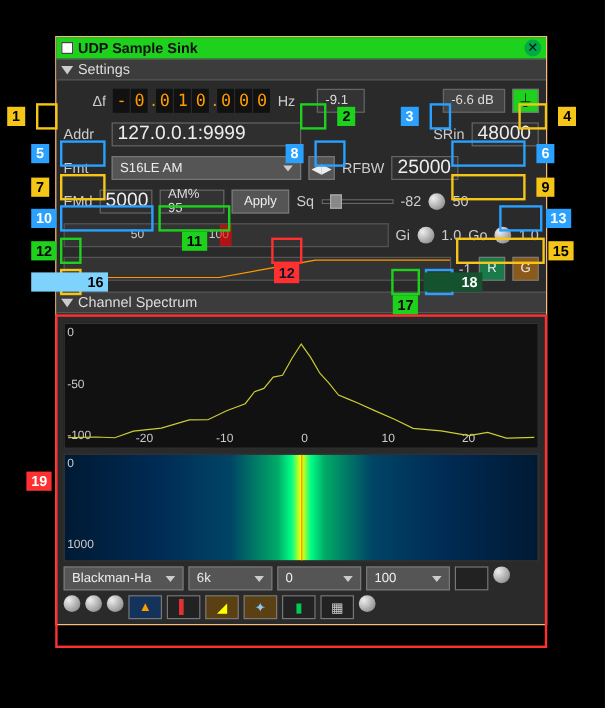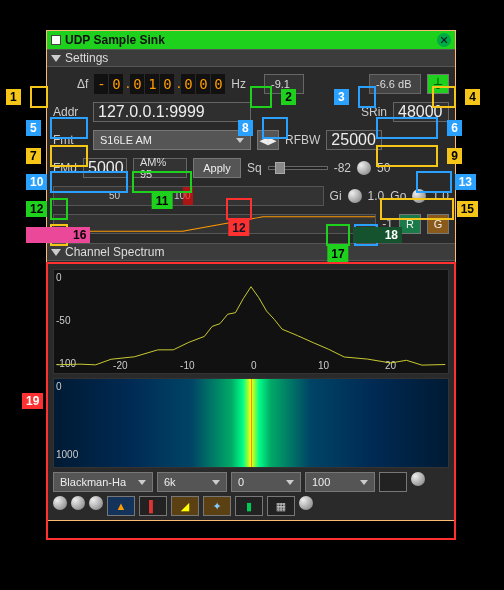--- a/index.html
+++ b/index.html
@@ -243,21 +243,21 @@
     <div class="anno r" style="left: 416px; top: 171px; width: 36px; height: 22px; border-color: rgb(42, 160, 255);">
       <div class="num" style="background: rgb(42, 160, 255); color: rgb(255, 255, 255);">13</div>
     </div>
     <div class="anno" style="left: 50px; top: 198px; width: 18px; height: 22px; border-color: rgb(29, 209, 29);">
       <div class="num" style="background: rgb(29, 209, 29); color: rgb(0, 0, 0);">12</div>
     </div>
     <div class="anno r" style="left: 380px; top: 198px; width: 74px; height: 22px; border-color: rgb(245, 197, 24);">
       <div class="num" style="background: rgb(245, 197, 24); color: rgb(0, 0, 0);">15</div>
     </div>
     <div class="anno" style="left: 50px; top: 224px; width: 18px; height: 22px; border-color: rgb(245, 197, 24);">
-      <div class="num" style="background: #ec4899; color: rgb(0, 0, 0); padding-left: 47px;">16</div>
+      <div class="num" style="background: #7dd3fc; color: rgb(0, 0, 0); padding-left: 47px;">16</div>
     </div>
     <div class="anno" style="left: 326px; top: 224px; width: 24px; height: 22px; border-color: rgb(29, 209, 29);">
       <div class="num" style="background: rgb(29, 209, 29); color: rgb(0, 0, 0); left: 50%; top: auto; bottom: -18px; transform: translateX(-50%);">17</div>
     </div>
     <div class="anno r" style="left: 354px; top: 224px; width: 24px; height: 22px; border-color: rgb(42, 160, 255);">
       <div class="num" style="background: #14532d; color: rgb(255, 255, 255); padding-left: 32px;">18</div>
     </div>
     <div class="anno" style="left: 46px; top: 262px; width: 410px; height: 278px; border-color: rgb(255, 48, 48);">
       <div class="num" style="background: rgb(255, 48, 48); color: rgb(255, 255, 255);">19</div>
     </div>

